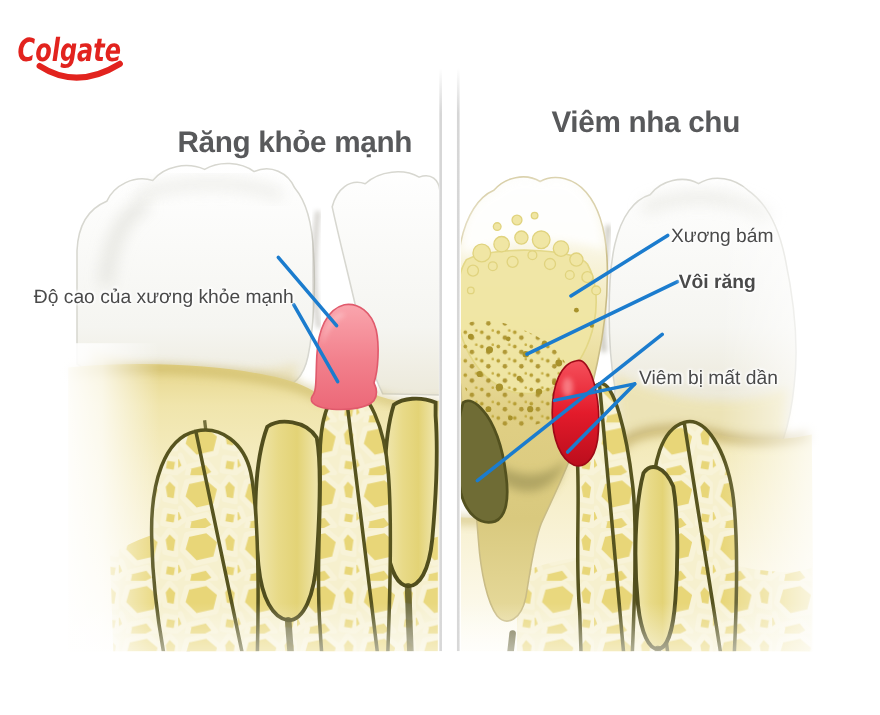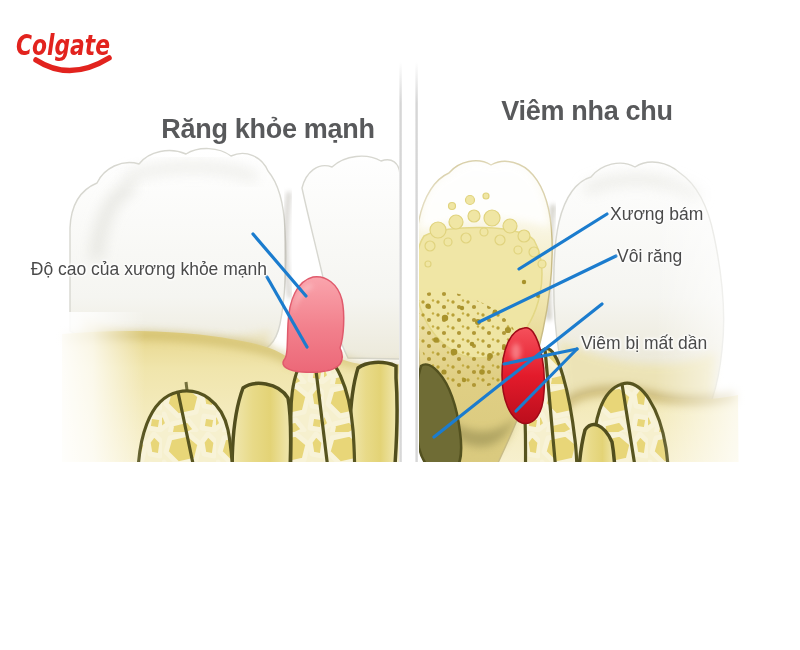--- a/index.html
+++ b/index.html
@@ -1,29 +1,29 @@
 <!DOCTYPE html>
 <html style="--c-brand_red: #E2231E; --c-leader_blue: #1B7CCE; --c-heading_gray: #58595B; --c-label_gray: #4A4A4A; --c-healthy_gum_pink: #F2808C; --c-inflamed_red: #E31B2B; --c-bone_cream: #F5EDC4; --c-trabecula_yellow: #E8D678; --c-outline_olive: #57541F; --c-plaque_yellow: #F0E6A4; --c-tartar_gold: #B59C30; --c-pocket_olive: #6F6C35; --c-divider_gray: #D6D6D6;"><head>
 <meta charset="utf-8">
 <style>
   html,body{margin:0;padding:0;background:#fff;}
-  .stage{position:relative;width:800px;height:462px;background:#fff;overflow:hidden;
+  .stage{position:relative;width:800px;height:592px;background:#fff;overflow:hidden;
          font-family:"Liberation Sans","DejaVu Sans",sans-serif;}
   .art{position:absolute;left:0;top:0;width:800px;height:650px;}
   .logo{position:absolute;left:14px;top:18px;width:110px;height:64px;}
   .heading{position:absolute;font-weight:700;font-size:27px;line-height:31px;
            color:var(--c-heading_gray,#58595B);text-align:center;letter-spacing:-0.3px;}
   .heading.left{left:118px;top:98px;width:300px;margin-top:16px;}
   .heading.right{left:437px;top:96px;width:300px;}
   .label{position:absolute;font-size:17.5px;color:var(--c-label_gray,#4A4A4A);white-space:nowrap;
          text-shadow:-1px -1px 2px #fff,1px -1px 2px #fff,-1px 1px 2px #fff,1px 1px 2px #fff,0 0 6px #fff;}
   .label.l-nuou {right:550px;top:218px;}
   .label.l-docao{right:533px;top:259px;}
   .label.r-mang {left:610px;top:204px;}
-  .label.r-voi  {left:617px;top:246px;}
+  .label.r-voi  {left:617px;top:246px;font-weight:bold;}
   .label.r-tui  {left:606px;top:289px;}
   .label.r-xuong{left:581px;top:333px;}
 </style>
 </head>
 <body>
 
 <div class="stage">
 
   <svg class="art" viewBox="0 0 800 650" aria-hidden="true">
     <defs>

